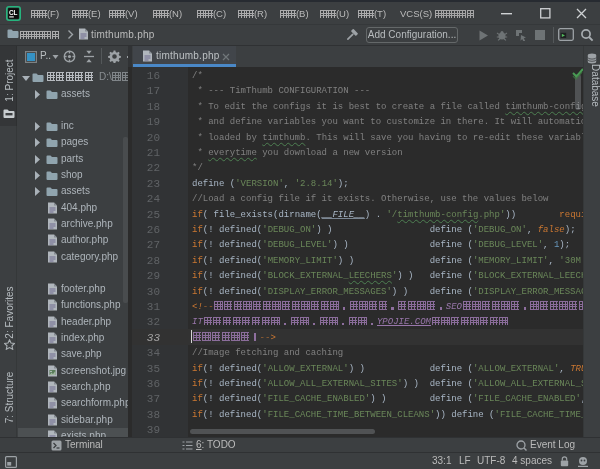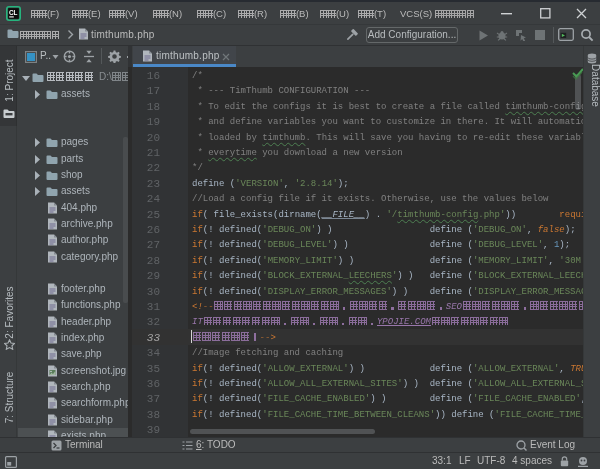--- a/index.html
+++ b/index.html
@@ -215,20 +215,29 @@
         <span class="tl dim" style="left:99px">D:\<i class="c"></i><i class="c"></i></span>
       </div>
 <div class="trow" style="top:18.5px">
         <svg class="ti" style="left:33px;top:4px" width="8" height="9">
           <path d="M2 0 L7 4.5 L2 9 Z" fill="#a9b1b8"></path>
         </svg>
         <svg class="ti" style="left:46px;top:3px" width="12" height="11">
           <path d="M0.5 2.5 a1 1 0 0 1 1-1 h3 l1.5 1.5 h4.5 a1 1 0 0 1 1 1 v5 a1 1 0 0 1 -1 1 h-9 a1 1 0 0 1 -1-1 Z" fill="#90a4ae"></path>
         </svg>
         <span class="tl" style="left:61px">assets</span>
+      </div>
+<div class="trow" style="top:51.1px">
+        <svg class="ti" style="left:33px;top:4px" width="8" height="9">
+          <path d="M2 0 L7 4.5 L2 9 Z" fill="#a9b1b8"></path>
+        </svg>
+        <svg class="ti" style="left:46px;top:3px" width="12" height="11">
+          <path d="M0.5 2.5 a1 1 0 0 1 1-1 h3 l1.5 1.5 h4.5 a1 1 0 0 1 1 1 v5 a1 1 0 0 1 -1 1 h-9 a1 1 0 0 1 -1-1 Z" fill="#90a4ae"></path>
+        </svg>
+        <span class="tl" style="left:61px">inc</span>
       </div>
 <div class="trow" style="top:67.4px">
         <svg class="ti" style="left:33px;top:4px" width="8" height="9">
           <path d="M2 0 L7 4.5 L2 9 Z" fill="#a9b1b8"></path>
         </svg>
         <svg class="ti" style="left:46px;top:3px" width="12" height="11">
           <path d="M0.5 2.5 a1 1 0 0 1 1-1 h3 l1.5 1.5 h4.5 a1 1 0 0 1 1 1 v5 a1 1 0 0 1 -1 1 h-9 a1 1 0 0 1 -1-1 Z" fill="#90a4ae"></path>
         </svg>
         <span class="tl" style="left:61px">pages</span>
       </div>

